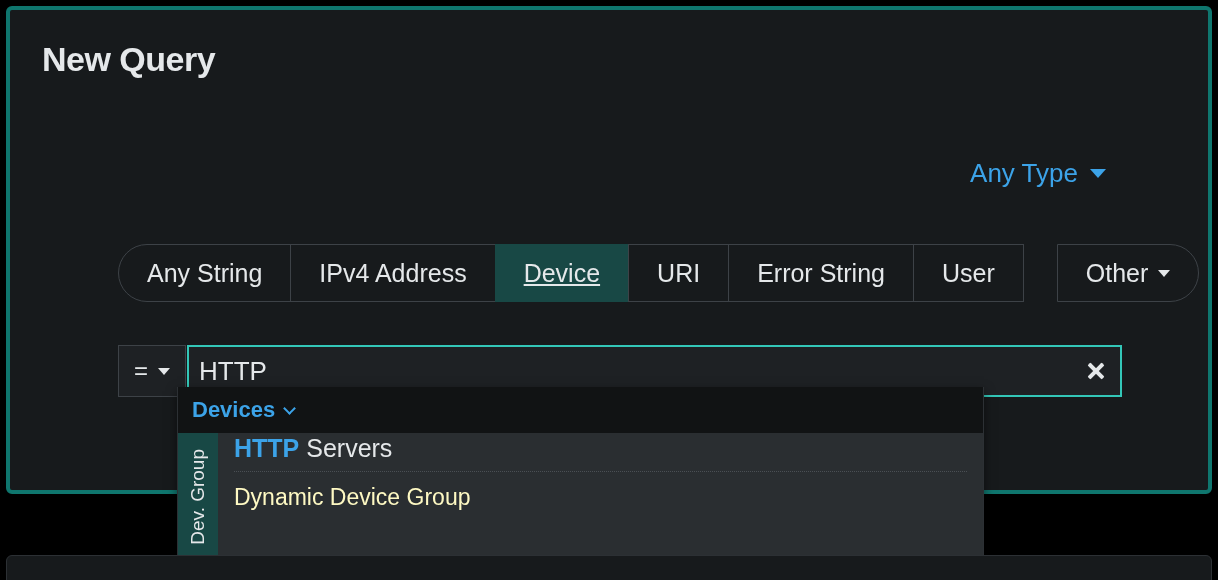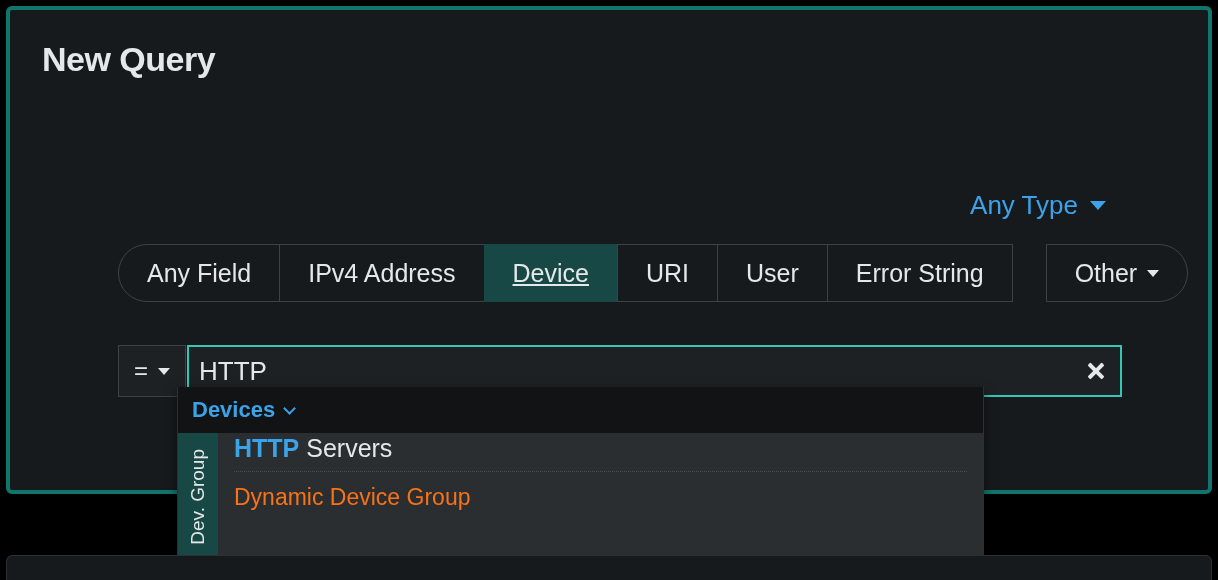--- a/index.html
+++ b/index.html
@@ -27,21 +27,20 @@
     letter-spacing: -0.5px;
   }
 
   .any-type {
     position: absolute;
     right: 102px; top: 148px;
     font-size: 26px;
     color: #3ca3e8;
     display: flex; align-items: center; gap: 12px;
     cursor: pointer;
-    margin-top: 32px;
   }
   .caret-down {
     width: 0; height: 0;
     border-left: 8px solid transparent;
     border-right: 8px solid transparent;
     border-top: 9px solid #3ca3e8;
   }
   .caret-down.white { border-top-color: #e5e8ea; }
   .caret-down.small { border-left-width: 6px; border-right-width: 6px; border-top-width: 7px; }
 
@@ -150,52 +149,52 @@
   }
   .dd-body { flex: 1; padding: 1px 16px 18px 16px; }
   .dd-title {
     font-size: 25px;
     color: #e5e8ea;
     padding-bottom: 8px;
     border-bottom: 1px dotted #4a4f54;
     margin-bottom: 10px;
   }
   .dd-title .hl { color: #3ca3e8; font-weight: 700; }
-  .dd-sub { font-size: 23px; color: #f97316; line-height: 1.35; }
+  .dd-sub { font-size: 23px; color: #fef9c3; line-height: 1.35; }
 </style>
 </head>
 <body>
 
 <div class="panel">
 
   <div class="title">New Query</div>
 
   <div class="any-type">
     <span>Any Type</span>
     <span class="caret-down"></span>
   </div>
 
   <div class="field-group">
     <div class="field-btn">
-        <span>Any Field</span>
+        <span>Any String</span>
       </div>
     <div class="field-btn">
         <span>IPv4 Address</span>
       </div>
     <div class="field-btn active">
         <span>Device</span>
       </div>
     <div class="field-btn">
         <span>URI</span>
       </div>
     <div class="field-btn">
+        <span>Error String</span>
+      </div>
+    <div class="field-btn">
         <span>User</span>
-      </div>
-    <div class="field-btn">
-        <span>Error String</span>
       </div>
     <div class="field-btn">
       <span>Other</span>
       <span class="gap"></span>
       <span class="caret-down white small"></span>
     </div>
   </div>
 
   <div class="op-select">
     <span>=</span>

